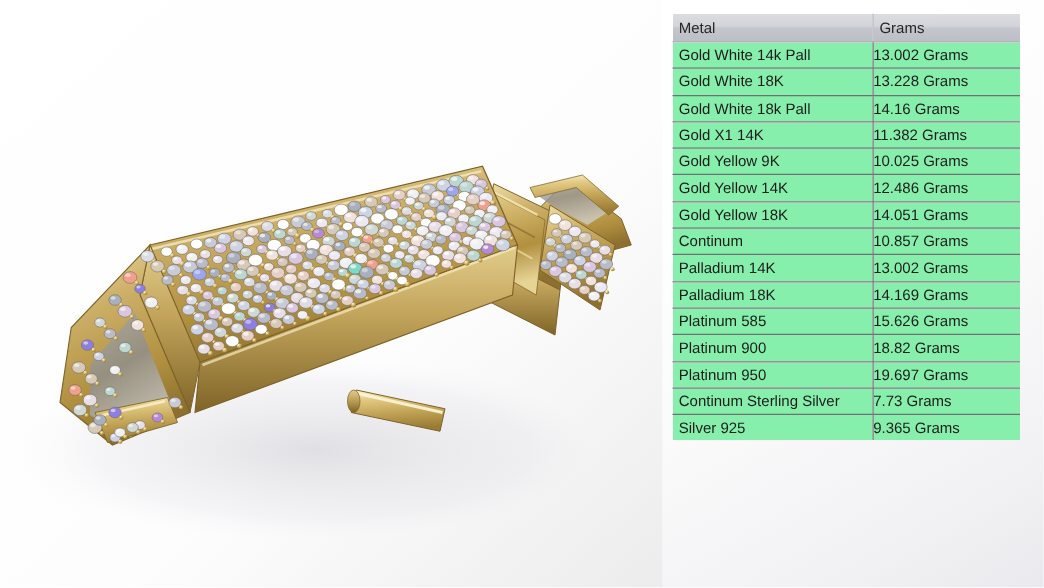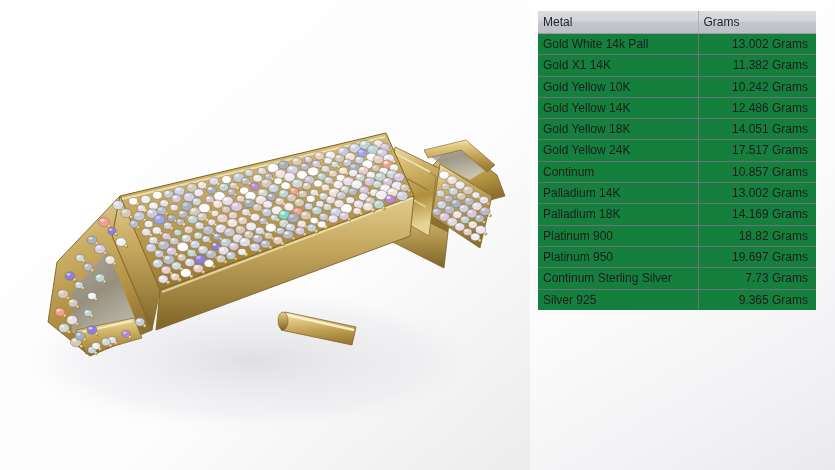--- a/index.html
+++ b/index.html
@@ -53,32 +53,32 @@
     color: #262626;
     text-align: left;
     height: 22px;
     line-height: 22px;
   }
   table.metal-table thead th.col-metal {
     border-right: 1px solid #b0b2b9;
   }
   table.metal-table tbody td {
     border-bottom: 1px solid #6f7175;
-    background: #15803d;
+    background: #86efac;
   }
   table.metal-table tbody tr:last-child td {
     border-bottom: none;
   }
   table.metal-table td.col-metal {
     border-right: 1px solid #6f7175;
     text-align: left;
     width: 141px;
   }
   table.metal-table td.col-grams {
-    text-align: right;
+    text-align: left;
     padding: 0 8px 0 0;
     width: 137px;
   }
   table.metal-table thead th.col-grams { width: 118px; }
 </style>
 </head>
 <body>
 
 <div id="root">
 
@@ -1025,50 +1025,58 @@
           <th class="col-metal">Metal</th>
           <th class="col-grams">Grams</th>
         </tr>
       </thead>
       <tbody id="table-body">
           <tr>
             <td class="col-metal">Gold White 14k Pall</td>
             <td class="col-grams">13.002 Grams</td>
           </tr>
           <tr>
+            <td class="col-metal">Gold White 18K</td>
+            <td class="col-grams">13.228 Grams</td>
+          </tr>
+          <tr>
+            <td class="col-metal">Gold White 18k Pall</td>
+            <td class="col-grams">14.16 Grams</td>
+          </tr>
+          <tr>
             <td class="col-metal">Gold X1 14K</td>
             <td class="col-grams">11.382 Grams</td>
           </tr>
           <tr>
-            <td class="col-metal">Gold Yellow 10K</td>
-            <td class="col-grams">10.242 Grams</td>
+            <td class="col-metal">Gold Yellow 9K</td>
+            <td class="col-grams">10.025 Grams</td>
           </tr>
           <tr>
             <td class="col-metal">Gold Yellow 14K</td>
             <td class="col-grams">12.486 Grams</td>
           </tr>
           <tr>
             <td class="col-metal">Gold Yellow 18K</td>
             <td class="col-grams">14.051 Grams</td>
           </tr>
           <tr>
-            <td class="col-metal">Gold Yellow 24K</td>
-            <td class="col-grams">17.517 Grams</td>
-          </tr>
-          <tr>
             <td class="col-metal">Continum</td>
             <td class="col-grams">10.857 Grams</td>
           </tr>
           <tr>
             <td class="col-metal">Palladium 14K</td>
             <td class="col-grams">13.002 Grams</td>
           </tr>
           <tr>
             <td class="col-metal">Palladium 18K</td>
             <td class="col-grams">14.169 Grams</td>
+          </tr>
+          <tr>
+            <td class="col-metal">Platinum 585</td>
+            <td class="col-grams">15.626 Grams</td>
           </tr>
           <tr>
             <td class="col-metal">Platinum 900</td>
             <td class="col-grams">18.82 Grams</td>
           </tr>
           <tr>
             <td class="col-metal">Platinum 950</td>
             <td class="col-grams">19.697 Grams</td>
           </tr>
           <tr>

